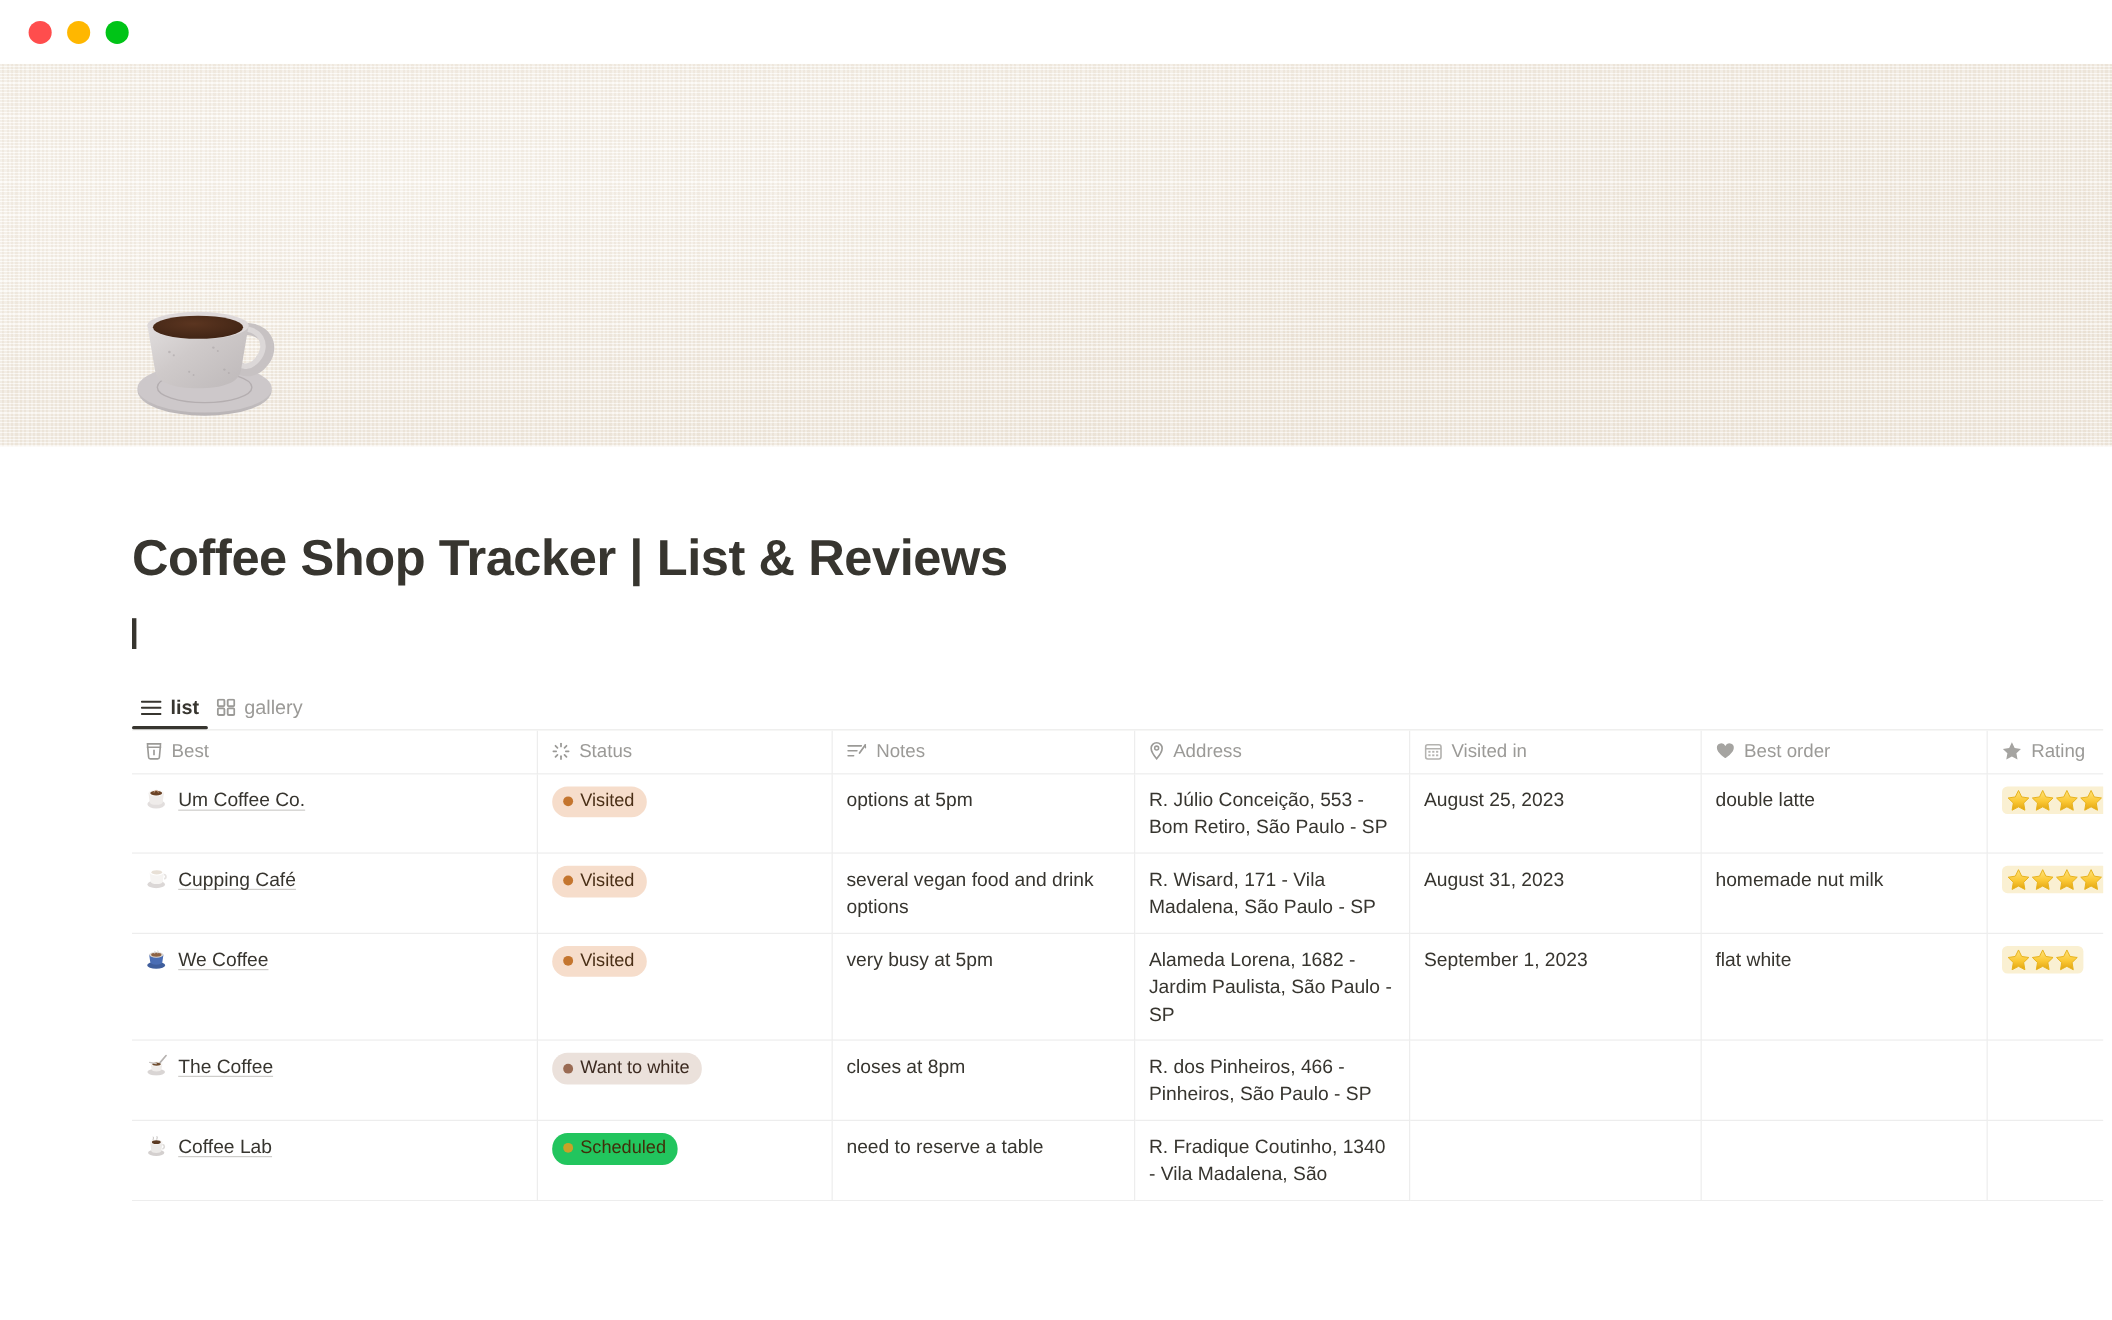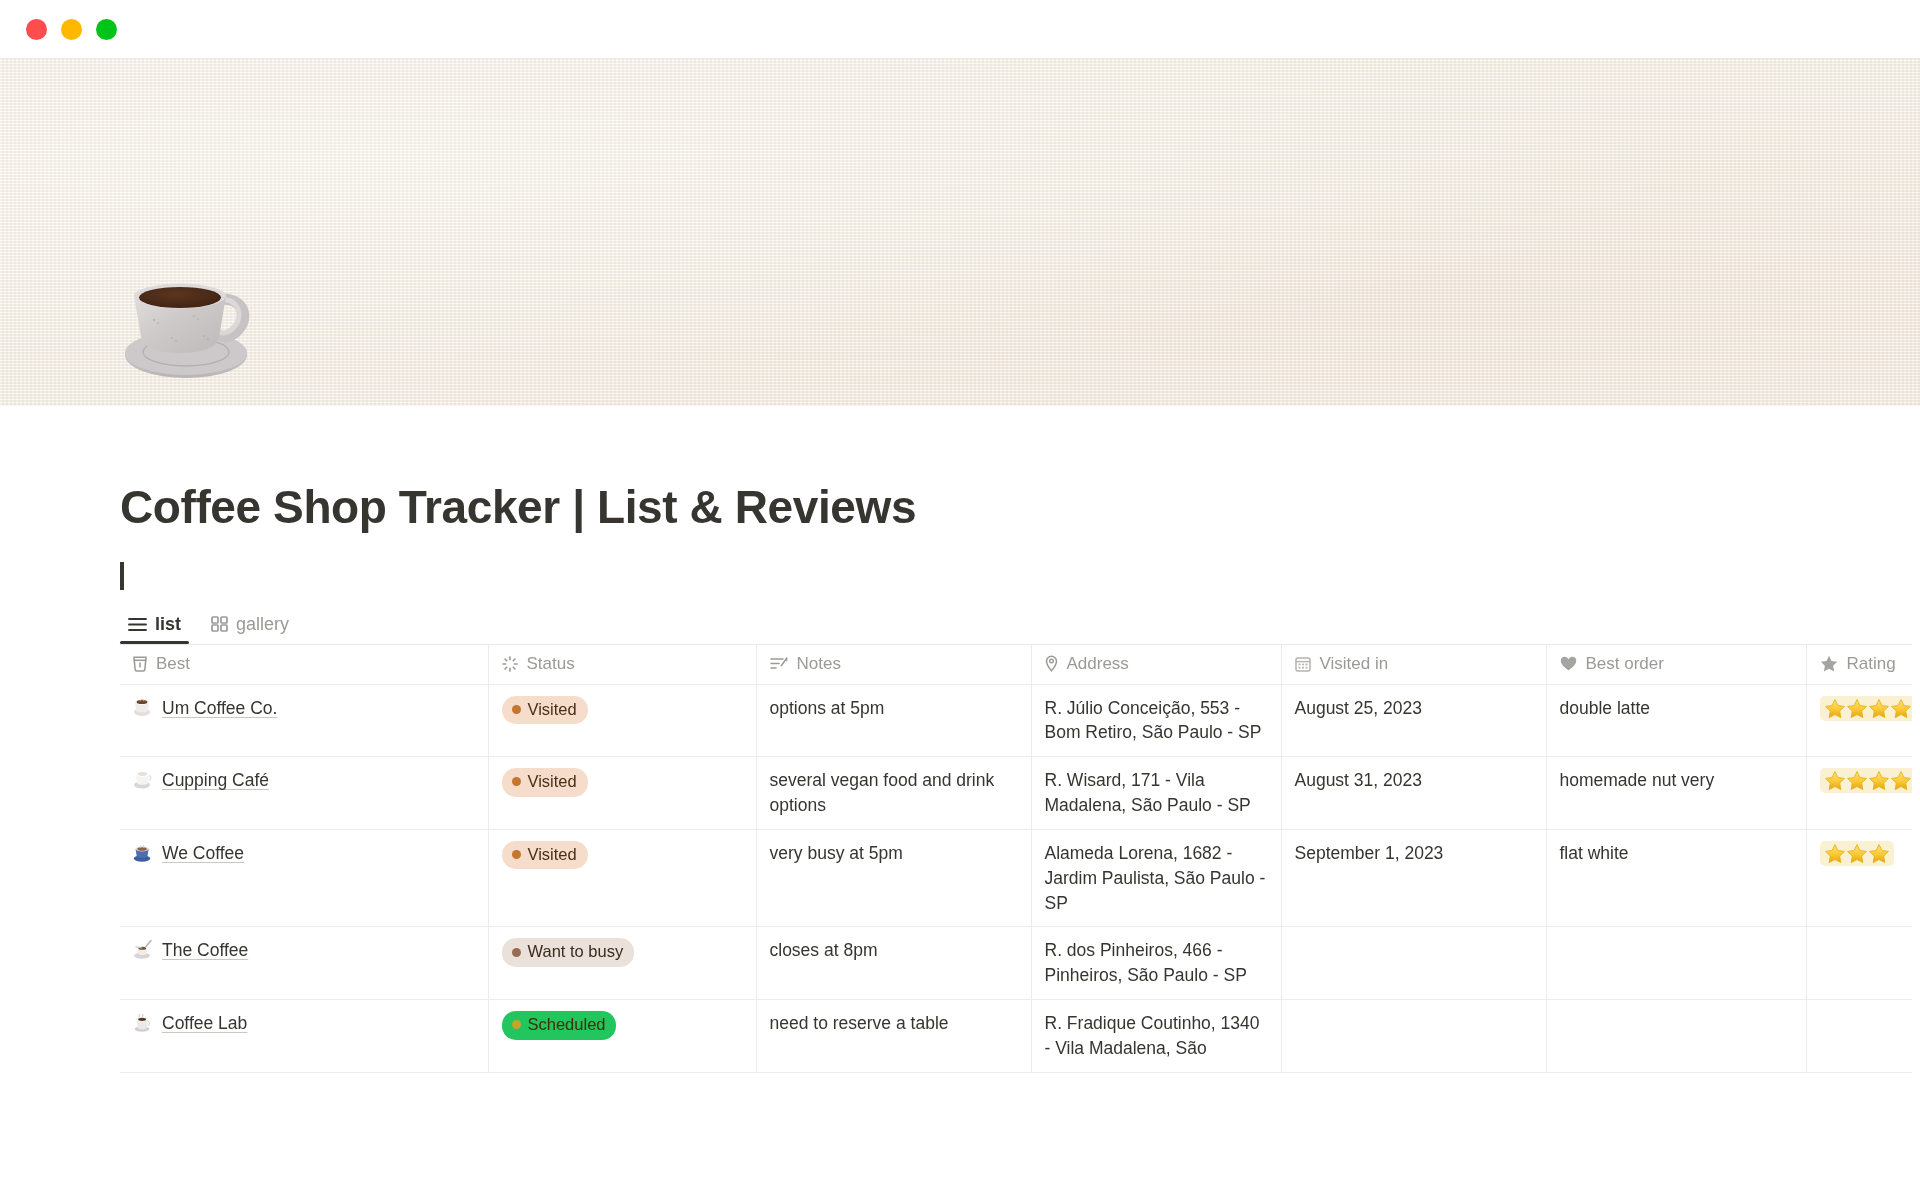--- a/index.html
+++ b/index.html
@@ -87,24 +87,23 @@
   }
   .quote-text {
     font-size: 19px;
     font-style: italic;
     color: #6d6c68;
     line-height: 1.45;
   }
 
   
   .view-tabs {
-    margin-top: 16px;
+    margin-top: 35px;
     display: flex;
     align-items: flex-end;
-    gap: 14px;
     height: 38px;
     position: relative;
   }
   .view-tab {
     display: flex;
     align-items: center;
     gap: 8px;
     padding: 2px 8px 9px 8px;
     font-size: 18px;
     color: #9b9a97;
@@ -502,21 +501,21 @@
                 <span class="name-link">Cupping Café</span>
               </div>
             </td>
             <td><span class="pill" style="background: rgb(246, 221, 203); color: rgb(74, 47, 22);">
                 <span class="dot" style="background:#c4752e"></span>
                 <span>Visited</span>
               </span></td>
             <td>several vegan food and drink options</td>
             <td>R. Wisard, 171 - Vila Madalena, São Paulo - SP</td>
             <td>August 31, 2023</td>
-            <td>homemade nut very</td>
+            <td>homemade nut milk</td>
             <td><span class="rating-pill">
                 <svg class="star" viewBox="0 0 22 21">
                   <defs>
                     <linearGradient id="sg6" x1="0" y1="0" x2="0" y2="1">
                       <stop offset="0%" stop-color="#ffe27a"></stop>
                       <stop offset="55%" stop-color="#fbc833"></stop>
                       <stop offset="100%" stop-color="#e2a412"></stop>
                     </linearGradient>
                   </defs>
                   <path d="M11 1.6l2.9 5.9 6.5.95-4.7 4.6 1.1 6.5L11 16.5 5.2 19.55l1.1-6.5L1.6 8.45l6.5-.95Z" fill="url(#sg6)" stroke="#e7b21c" stroke-width="0.9"></path>
@@ -616,21 +615,21 @@
                     <ellipse cx="9.3" cy="9.3" rx="5.4" ry="2.2" fill="#f8f6f4"></ellipse>
                     <ellipse cx="9.3" cy="9.3" rx="3.9" ry="1.5" fill="#6f4b2d"></ellipse>
                     <path d="M12.5 8 18 1.6" stroke="#b6b2b0" stroke-width="1.5" stroke-linecap="round"></path>
                     <path d="M3 7.8 9 9" stroke="#c9c5c3" stroke-width="1.2" stroke-linecap="round"></path>
                   </svg></span>
                 <span class="name-link">The Coffee</span>
               </div>
             </td>
             <td><span class="pill" style="background: rgb(235, 225, 219); color: rgb(60, 42, 32);">
                 <span class="dot" style="background:#9a6b53"></span>
-                <span>Want to busy</span>
+                <span>Want to white</span>
               </span></td>
             <td>closes at 8pm</td>
             <td>R. dos Pinheiros, 466 - Pinheiros, São Paulo - SP</td>
             <td></td>
             <td></td>
             <td></td>
           </tr>
           <tr class="row-5">
             <td>
               <div class="name-cell">

